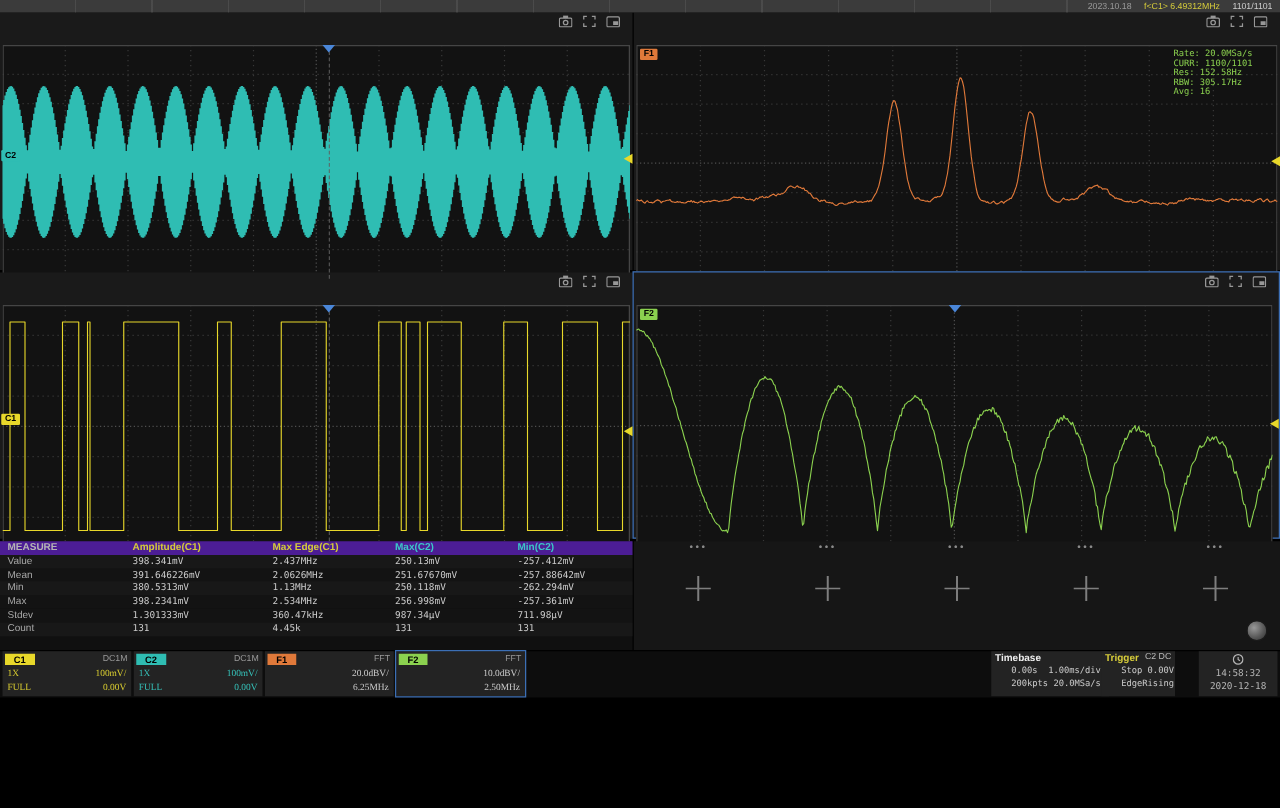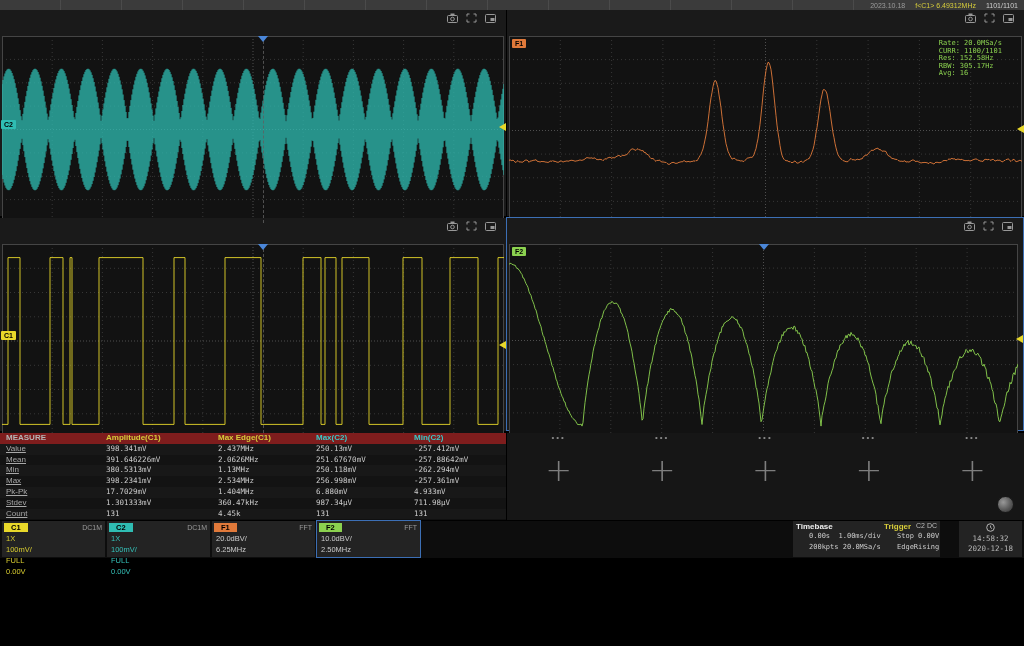--- a/index.html
+++ b/index.html
@@ -29,41 +29,41 @@
         border-top:6px solid #4a86d8;z-index:3;}
   .trigline{position:absolute;top:0;width:0;border-left:1px dashed #606060;opacity:.8;z-index:2;}
   .rmark{position:absolute;right:0;width:0;height:0;border-top:4px solid transparent;border-bottom:4px solid transparent;
          border-right:7px solid #e8d82a;z-index:3;}
   .fftinfo{position:absolute;top:4px;right:22px;text-align:left;color:#8bd14f;
            font-family:"DejaVu Sans Mono",monospace;font-size:7px;line-height:7.5px;z-index:3;}
   
   .measure{position:absolute;left:0;top:433px;width:506px;height:87px;background:#101010;font-size:8px;}
   .mrow{display:grid;grid-template-columns:100px 112px 98px 98px 98px;height:10.8px;line-height:10.8px;}
   .mrow span{padding-left:6px;white-space:nowrap;overflow:hidden;}
-  .mhead{background:#7f1d1d;font-weight:bold;}
+  .mhead{background:#4c1d95;font-weight:bold;}
   .mhead .mtitle{color:#b5b5b5;}
-  .mrow .mlabel{color:#a8a8a8;text-decoration:underline;}
+  .mrow .mlabel{color:#a8a8a8;}
   .mrow .mval{color:#cccccc;font-family:"DejaVu Sans Mono",monospace;font-size:7.5px;}
   .modd{background:#181818;}
   .meven{background:#131313;}
   
   .slots{position:absolute;left:507px;top:433px;width:517px;height:87px;background:#161616;display:flex;}
   .slot{flex:1;position:relative;text-align:center;cursor:pointer;}
   .slot-dots{color:#8a8a8a;font-size:8px;letter-spacing:2px;line-height:10px;}
   .slot-plus{color:#7e7e7e;font-size:32px;font-weight:100;line-height:30px;margin-top:12px;
              font-family:"DejaVu Sans",sans-serif;}
   
   .bottombar{position:absolute;left:0;top:521px;width:1024px;height:37px;background:#0d0d0d;font-size:7.5px;}
   .chbox{position:absolute;top:0;height:36px;width:103px;background:#232323;box-sizing:border-box;cursor:pointer;}
   .chbox.selected{outline:1px solid #3c6fb5;}
   .chhead{display:flex;justify-content:space-between;align-items:center;height:11px;padding:1px 3px 0 2px;}
   .chbadge{font-weight:bold;color:#000;padding:0 7px;line-height:9px;font-size:7.5px;}
   .chcoup{color:#9a9a9a;font-size:7px;}
   .chrow{display:flex;justify-content:space-between;padding:0 4px;line-height:11px;
-         font-family:Liberation Sans, sans-serif;flex-direction:column;}
+         font-family:Liberation Serif, serif;}
   .tbbox{position:absolute;top:0;height:36px;background:#232323;box-sizing:border-box;}
   #timebase-box{left:793px;width:94px;}
   #trigger-box{left:881px;width:59px;}
   #clock-box{left:959px;width:63px;text-align:center;color:#b5b5b5;}
   .tbtitle{font-size:8px;color:#eeeeee;font-weight:bold;padding:1px 3px 0 3px;display:flex;justify-content:space-between;}
   .trtitle{color:#d6cc3a;}
   .trsrc{color:#bbbbbb;font-weight:normal;font-size:7px;}
   .tbgrid{display:grid;grid-template-columns:1fr 1fr;padding:0 16px;line-height:11px;color:#cccccc;
           font-family:"DejaVu Sans Mono",monospace;font-size:7px;}
   .tbgrid .rcell{text-align:right;}
@@ -295,27 +295,20 @@
         <span class="mval">250.118mV</span>
         <span class="mval">-262.294mV</span>
       </div>
       <div class="mrow meven">
         <span class="mlabel">Max</span>
         <span class="mval">398.2341mV</span>
         <span class="mval">2.534MHz</span>
         <span class="mval">256.998mV</span>
         <span class="mval">-257.361mV</span>
       </div>
-      <div class="mrow modd">
-        <span class="mlabel">Pk-Pk</span>
-        <span class="mval">17.7029mV</span>
-        <span class="mval">1.404MHz</span>
-        <span class="mval">6.880mV</span>
-        <span class="mval">4.933mV</span>
-      </div>
       <div class="mrow meven">
         <span class="mlabel">Stdev</span>
         <span class="mval">1.301333mV</span>
         <span class="mval">360.47kHz</span>
         <span class="mval">987.34µV</span>
         <span class="mval">711.98µV</span>
       </div>
       <div class="mrow modd">
         <span class="mlabel">Count</span>
         <span class="mval">131</span>

